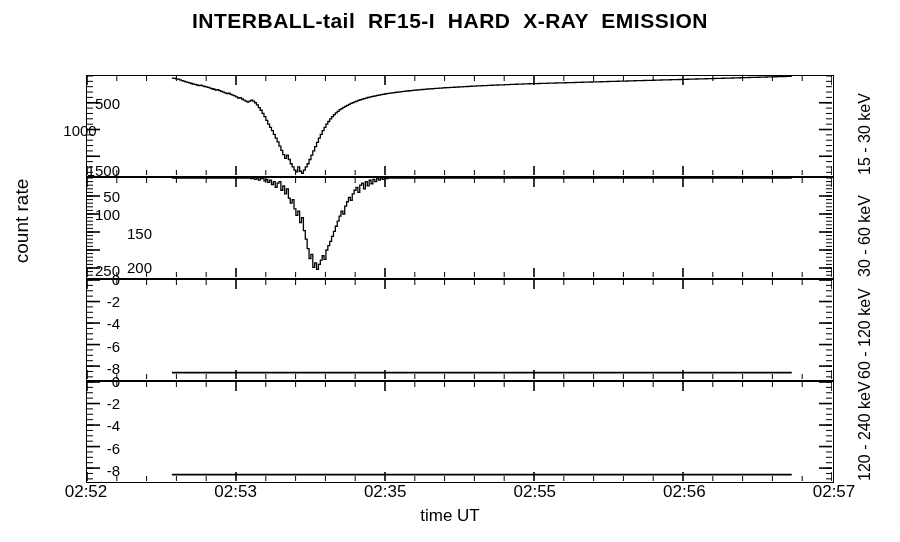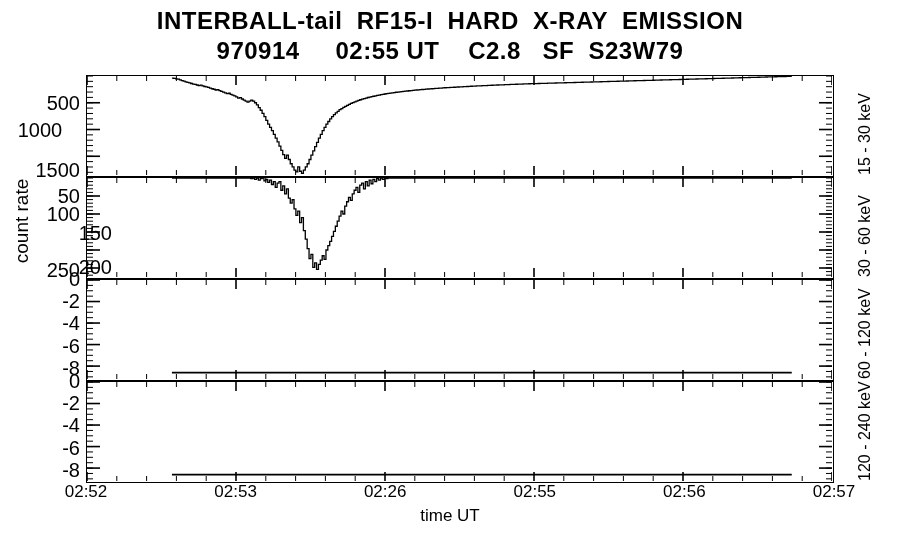--- a/index.html
+++ b/index.html
@@ -1,45 +1,44 @@
 <!DOCTYPE html>
 <html><head>
 <meta charset="utf-8">
 <style>
   html,body{margin:0;padding:0;background:#ffffff;}
   body{width:900px;height:542px;font-family:"Liberation Sans",sans-serif;color:#000;overflow:hidden;}
   #root{position:relative;width:900px;height:542px;}
 
   .title-block{position:absolute;left:0;top:6px;width:900px;text-align:center;}
-  .title-line{font-size:24px;font-weight:bold;letter-spacing:0.5px;line-height:30px;white-space:pre;}
+  .title-line{font-size:21px;font-weight:bold;letter-spacing:0.5px;line-height:30px;white-space:pre;}
 
   .ylabel-rot{position:absolute;left:-38px;top:210px;width:120px;text-align:center;
       transform:rotate(-90deg);transform-origin:center center;font-size:19px;white-space:nowrap;}
 
   .xlabel{position:absolute;left:0;top:506px;width:900px;text-align:center;font-size:17px;}
 
   .xtick-label{position:absolute;top:482px;font-size:17px;text-align:center;width:80px;margin-left:-40px;}
 
   .panel{position:absolute;left:86px;width:748px;border:1.6px solid #000;box-sizing:border-box;background:#fff;}
 
-  .ytick-label{position:absolute;font-size:20px;text-align:right;width:80px;transform:translateY(-50%);}
+  .ytick-label{position:absolute;font-size:15px;text-align:right;width:80px;transform:translateY(-50%);padding-left:40px;}
 
   .band-label{position:absolute;font-size:16px;white-space:nowrap;transform-origin:left top;
       transform:rotate(-90deg);}
 
   svg{display:block;}
 </style>
 </head>
 <body>
 
 <div id="root">
 
   <div class="title-block">
     <div class="title-line">INTERBALL-tail  RF15-I  HARD  X-RAY  EMISSION</div>
-    <div class="title-line">970914     02:55 UT    C2.8   SF  S23W79</div>
   </div>
 
   <div class="ylabel-rot">count rate</div>
   <div class="xlabel">time UT</div>
 
   <div id="panels-host">
       <div class="panel" style="top: 75px; height: 102px;">
         <svg width="745" height="99">
           <line x1="0" x2="6" y1="0" y2="0" stroke="#000" stroke-width="1"></line>
           <line x1="739" x2="745" y1="0" y2="0" stroke="#000" stroke-width="1"></line>
@@ -470,21 +469,21 @@
           <line x1="715.1999999999593" x2="715.1999999999593" y1="94" y2="99" stroke="#000" stroke-width="1"></line>
           <line x1="744.9999999999576" x2="744.9999999999576" y1="0" y2="9" stroke="#000" stroke-width="1.6"></line>
           <line x1="744.9999999999576" x2="744.9999999999576" y1="90" y2="99" stroke="#000" stroke-width="1.6"></line>
           <line x1="84.92999999999898" x2="704.7699999999985" y1="92.54347826086958" y2="92.54347826086958" stroke="#000" stroke-width="1.8"></line>
         </svg>
       </div>
     </div>
   <div id="xticks-host">
       <div class="xtick-label" style="left: 86px;">02:52</div>
       <div class="xtick-label" style="left: 235.6px;">02:53</div>
-      <div class="xtick-label" style="left: 385.2px;">02:26</div>
+      <div class="xtick-label" style="left: 385.2px;">02:35</div>
       <div class="xtick-label" style="left: 534.8px;">02:55</div>
       <div class="xtick-label" style="left: 684.4px;">02:56</div>
       <div class="xtick-label" style="left: 834px;">02:57</div>
     </div>
 
 <div class="ytick-label" style="left: 0px; top: 102.568px;">500</div>
     <div class="ytick-label" style="left: 0px; top: 130.135px; text-align: center;">1000</div>
     <div class="ytick-label" style="left: 0px; top: 157.703px; margin-top: 12px;">1500</div>
     <div class="band-label" style="left: 856px; top: 175px;">15 - 30 keV</div>
     <div class="ytick-label" style="left: 0px; top: 195.545px;">50</div>

